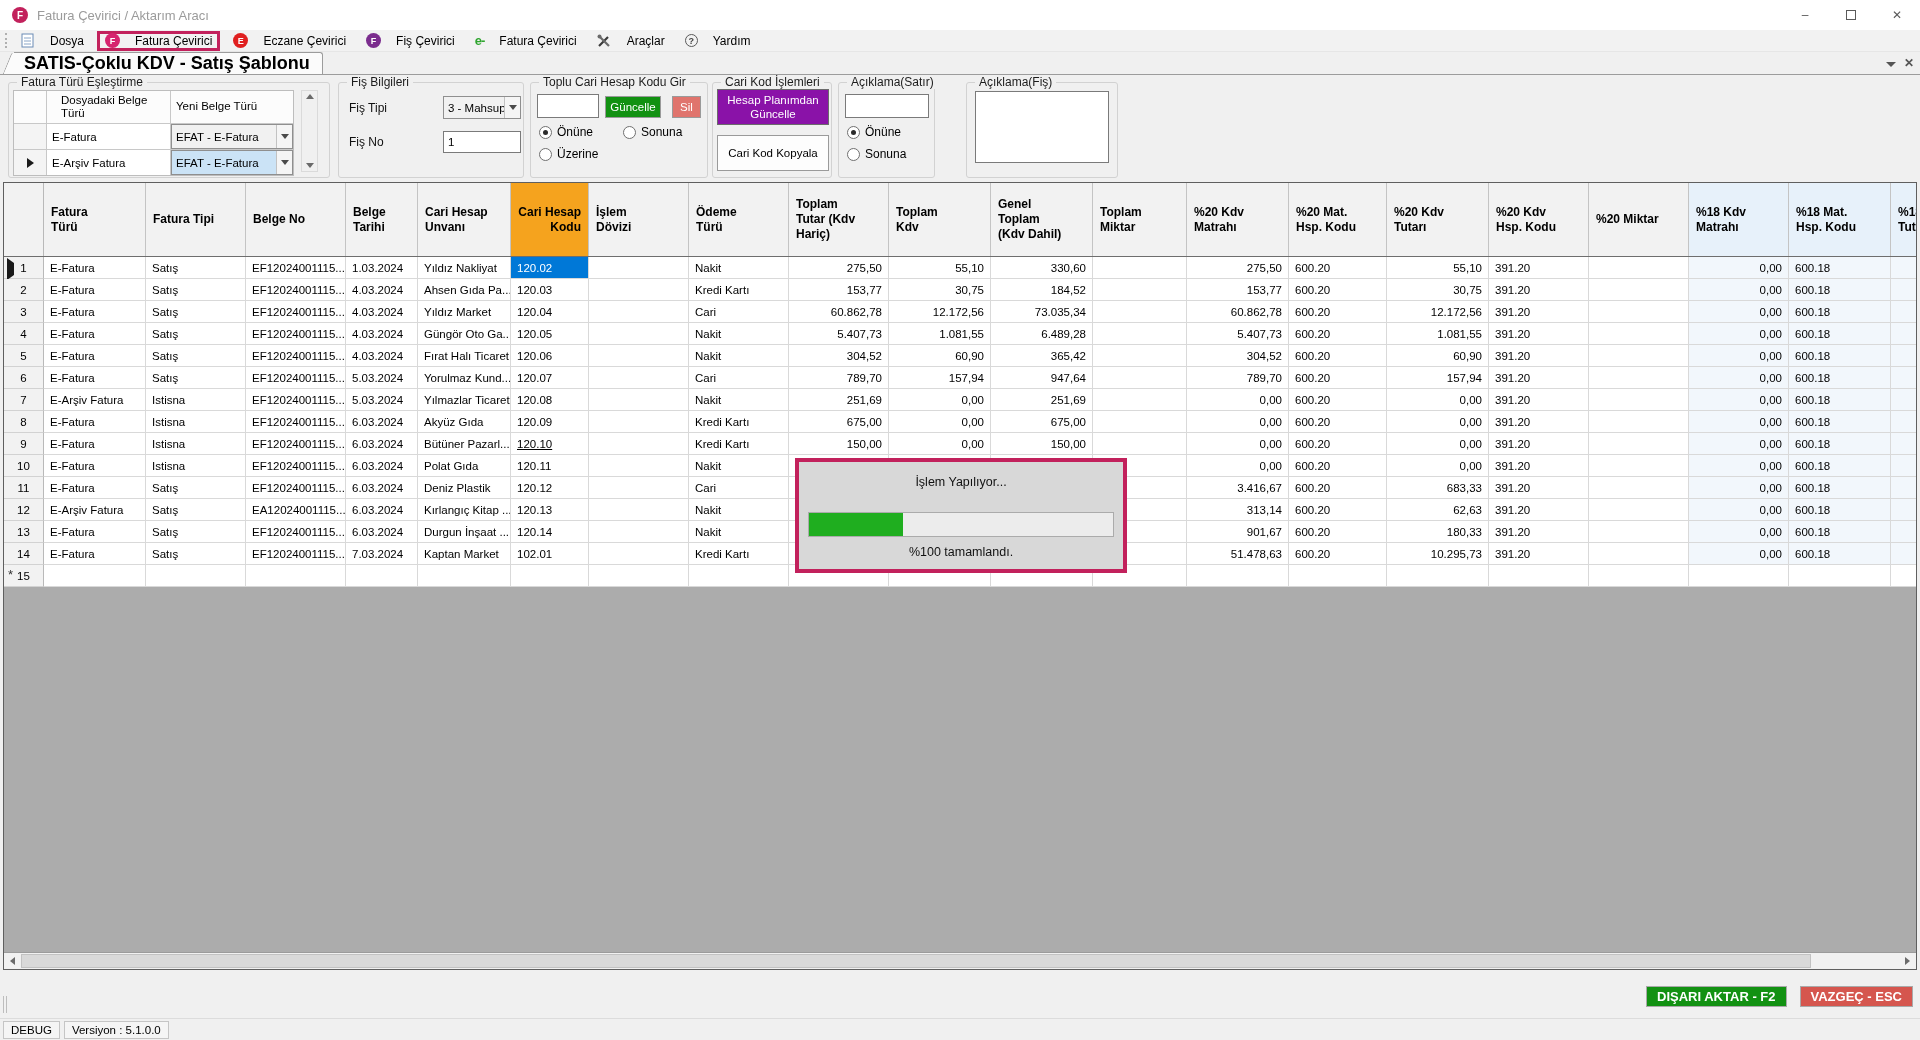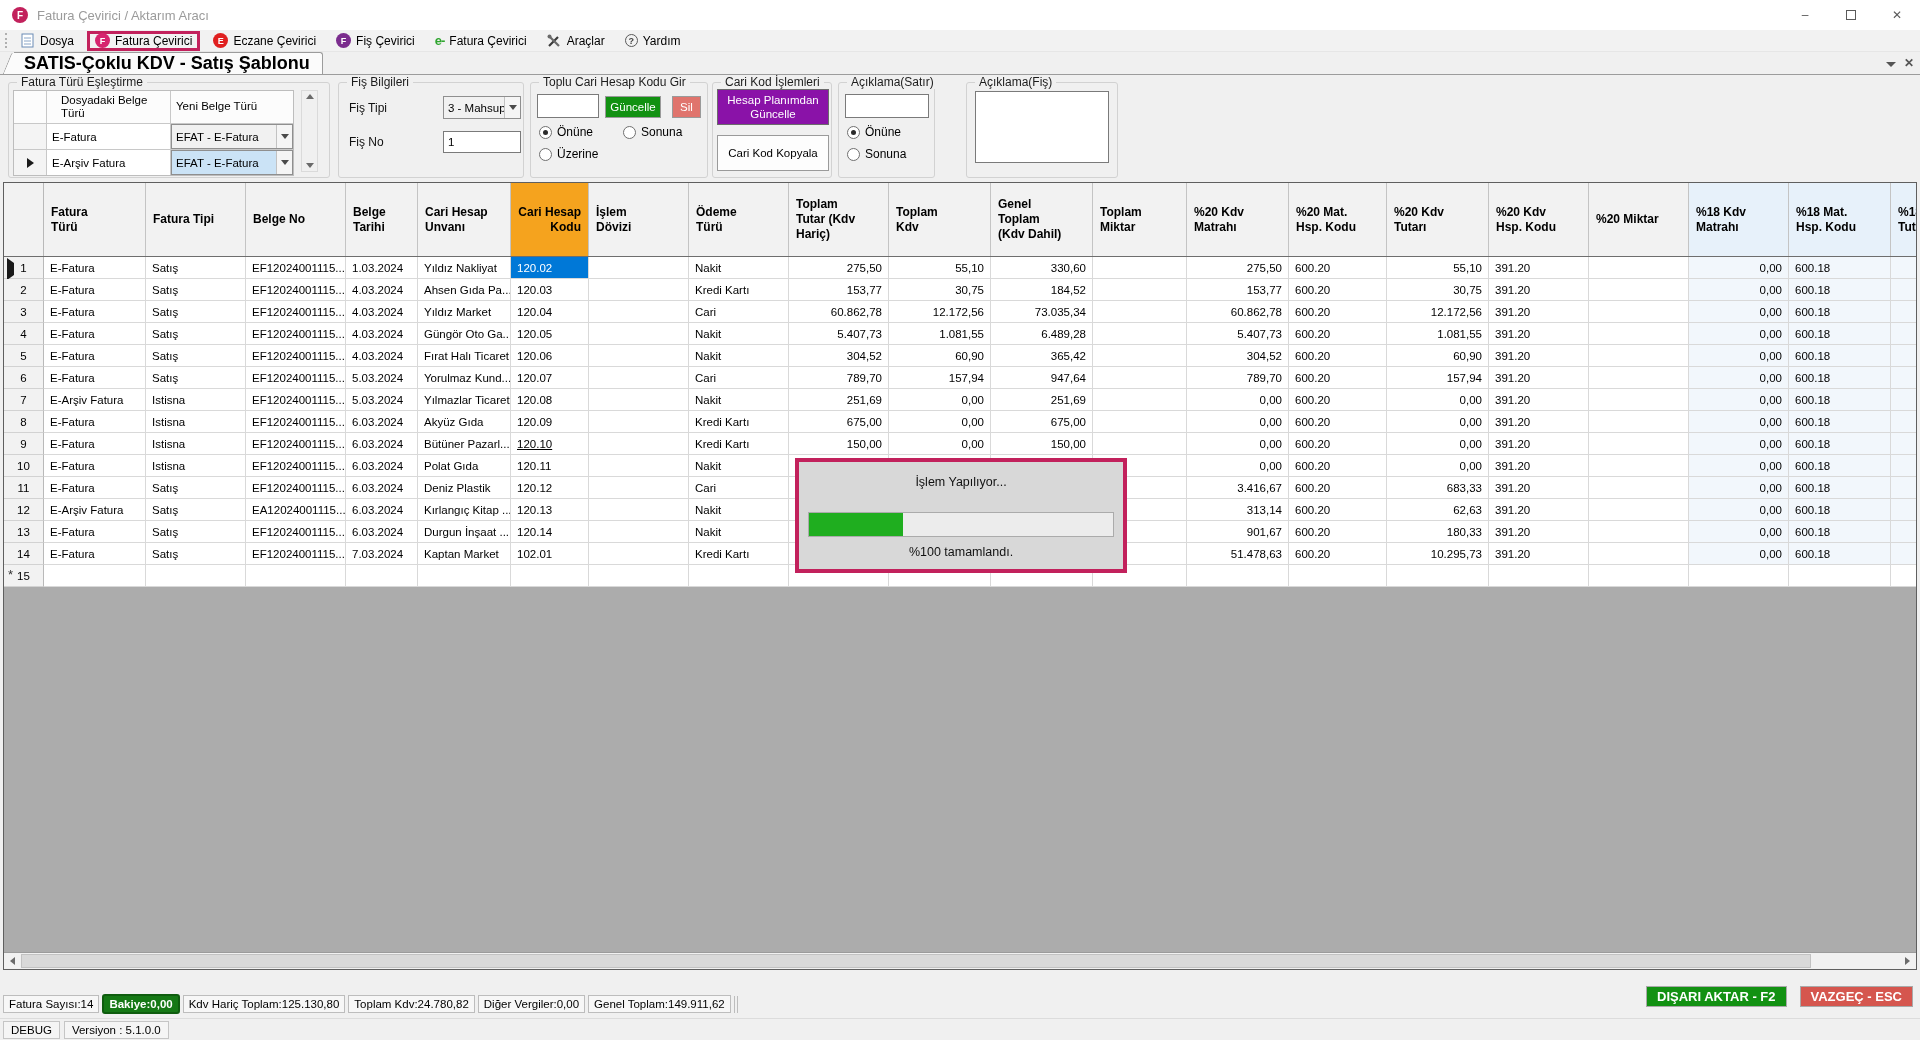--- a/index.html
+++ b/index.html
@@ -10,21 +10,21 @@
   .titlebar { position:absolute; left:0; top:0; width:1920px; height:30px; background:#ffffff; display:flex; align-items:center; }
   .appicon { width:16px; height:16px; border-radius:50%; background:var(--magenta); color:#fff; font-weight:bold; font-size:10px; display:flex; align-items:center; justify-content:center; margin-left:12px; }
   .apptitle { color:#9b9b9b; font-size:13px; margin-left:9px; }
   .wincontrols { position:absolute; right:0; top:0; height:30px; display:flex; }
   .winbtn { width:46px; height:30px; display:flex; align-items:center; justify-content:center; color:#5a5a5a; font-size:12px; }
   .winbtn .sq { width:10px; height:10px; border:1px solid #5a5a5a; display:block; }
 
   
   .menubar { position:absolute; left:0; top:30px; width:1920px; height:22px; background:#f2f2f2; display:flex; align-items:center; border-bottom:1px solid #e6e6e6; }
   .grip { border-left:2px dotted #b0b0b0; height:15px; margin:0 6px 0 5px; }
-  .menu-item { display:flex; align-items:center; gap:5px; padding:2px 7px; height:20px; cursor:default; }
+  .menu-item { display:flex; align-items:center; gap:15px; padding:2px 7px; height:20px; cursor:default; }
   .menu-item.hl { border:3px solid var(--magenta); padding:0 5px; }
   .ic { width:15px; height:15px; display:flex; align-items:center; justify-content:center; flex:0 0 auto; }
   .cletter { border-radius:50%; color:#fff; font-weight:bold; font-size:9px; }
   .edash { font-weight:bold; font-size:13px; width:auto; letter-spacing:-1px; }
   .help { border:1.5px solid #5a5a5a; border-radius:50%; width:13px; height:13px; font-size:9px; font-weight:bold; color:#444; }
   .mlabel { font-size:12px; }
 
   
   .tabstrip { position:absolute; left:0; top:52px; width:1920px; height:23px; border-bottom:1px solid #9c9c9c; }
   .tab { position:absolute; left:14px; bottom:0; height:22px; background:#fbfbfb; border:1px solid #9c9c9c; border-bottom:none; border-left:none; padding:0 12px 0 10px; display:flex; align-items:center; font-weight:bold; font-size:18px; border-top-right-radius:3px; }
@@ -748,28 +748,20 @@
 
 <div class="dialog">
   <div class="dtitle">İşlem Yapılıyor...</div>
   <div class="ptrack">
     <div class="pfill" style="width: 31%;"></div>
   </div>
   <div class="dstatus">%100 tamamlandı.</div>
 </div>
 
 <div class="statusbar">
-  <span style="display:flex;gap:3px;align-items:center;">
-      <span class="spanel">Fatura Sayısı:14</span>
-      <span class="spanel green">Bakiye:0,00</span>
-      <span class="spanel">Kdv Hariç Toplam:125.130,80</span>
-      <span class="spanel">Toplam Kdv:24.780,82</span>
-      <span class="spanel">Diğer Vergiler:0,00</span>
-      <span class="spanel">Genel Toplam:149.911,62</span>
-    </span>
   <span class="sgrip"></span>
   <div class="actionbtns">
     <div class="abtn export">DIŞARI AKTAR - F2</div>
     <div class="abtn cancel">VAZGEÇ - ESC</div>
   </div>
 </div>
 
 <div class="debugbar">
   <span class="dpanel">DEBUG</span>
   <span class="dpanel">Versiyon : 5.1.0.0</span>

